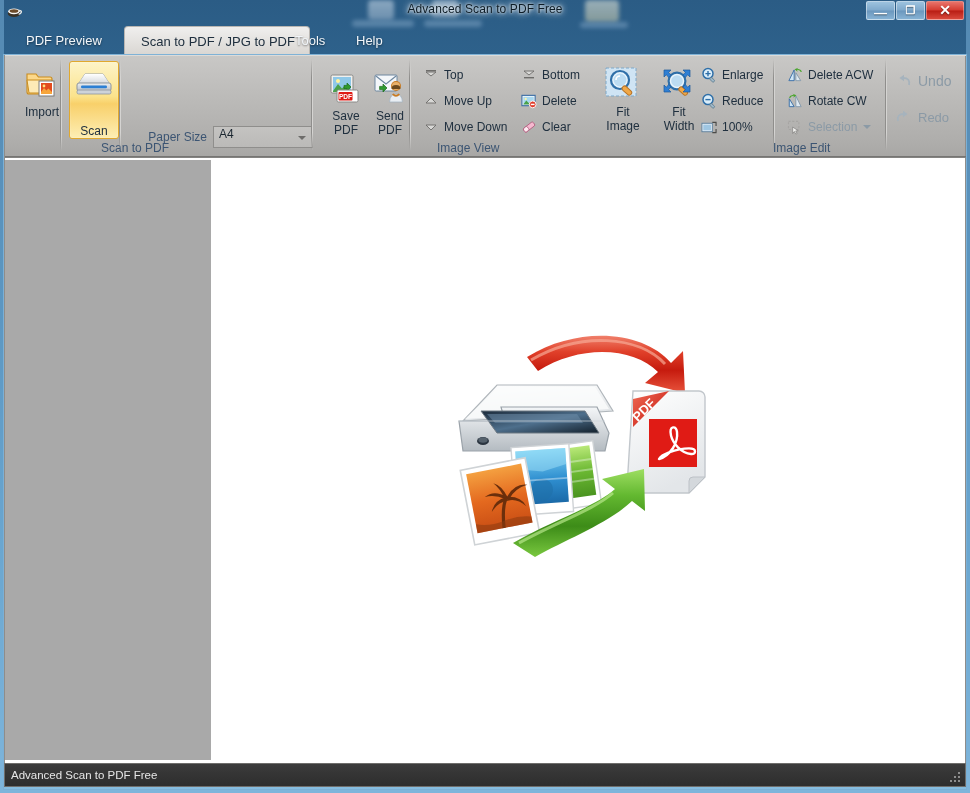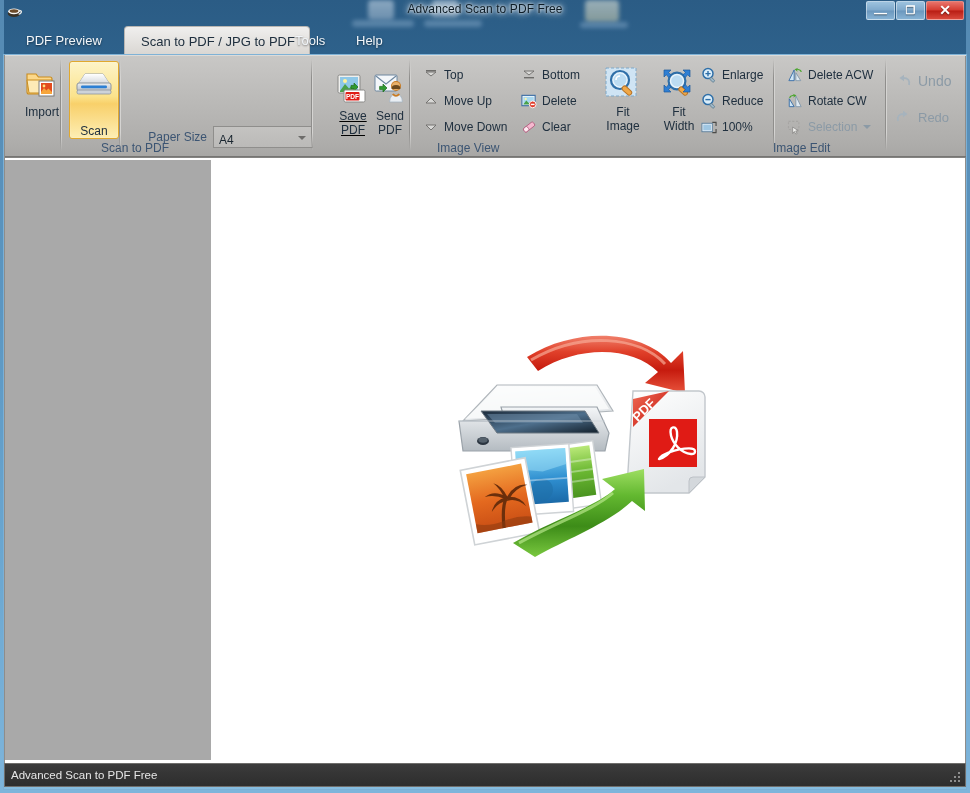--- a/index.html
+++ b/index.html
@@ -136,21 +136,21 @@
     font-size: 12px; color: #20303f; text-align: center; line-height: 14px; margin-top: 3px;
   }
 
   
   .fieldrow { position: absolute; display: flex; align-items: center; }
   .fieldlabel { font-size: 12px; color: #3c5573; text-align: right; }
   .combo {
     position: relative; height: 22px;
     background: linear-gradient(180deg,#c4c3c1 0%, #bbbab8 100%);
     border: 1px solid #8f8e8c;
-    display: flex; align-items: flex-end;
+    display: flex; align-items: flex-start;
     font-size: 12px; color: #1a2630; padding-left: 5px;
     cursor: default;
   }
   .combo .arrow {
     position: absolute; right: 6px; top: 9px;
     width: 0; height: 0; border-left: 4px solid transparent;
     border-right: 4px solid transparent; border-top: 4px solid #6d6c6a;
   }
 
   
@@ -319,21 +319,21 @@
       </div>
 
       <div class="rgroup-label" style="left:96px; width:220px; bottom:4px;">Scan to PDF</div>
       <div class="rgroup-sep" style="left:55px;"></div>
       <div class="rgroup-sep" style="left:114px;"></div>
     </div>
 
     <div class="rgroup" id="g2" style="left:306px; width:98px;">
       <div class="rgroup-sep" style="left:0px;"></div>
 
-      <div class="bigbtn" id="btn-save" style="left:17px; top:10px;text-decoration:underline;">
+      <div class="bigbtn" id="btn-save" style="left:10px; top:10px;">
         <span class="icon">
           <svg width="34" height="32" viewBox="0 0 34 32">
             <rect x="2" y="3" width="22" height="18" rx="1.5" fill="#f0f0ee" stroke="#8a8a88" stroke-width="1"></rect>
             <rect x="4" y="5" width="18" height="14" fill="#8fc8e8"></rect>
             <circle cx="9" cy="9" r="2" fill="#fff29a"></circle>
             <path d="M4 19 l5-7 4 4.5 3-3 6 5.5 v1 H4 Z" fill="#4aa14a"></path>
             <path d="M18 11 l4 4 -4 4 v-2.4 h-3 v-3.2 h3 Z" fill="#2f9a2f" stroke="#1d6b1d" stroke-width=".7"></path>
             <rect x="8" y="18" width="21" height="12" rx="1.5" fill="#fff" stroke="#8a8a88" stroke-width="1"></rect>
             <rect x="9.5" y="20" width="14" height="8.6" rx="1" fill="#e01b15"></rect>
             <text x="16.5" y="26.6" font-family="Liberation Sans, sans-serif" font-size="6.6" font-weight="bold" fill="#fff" text-anchor="middle">PDF</text>

